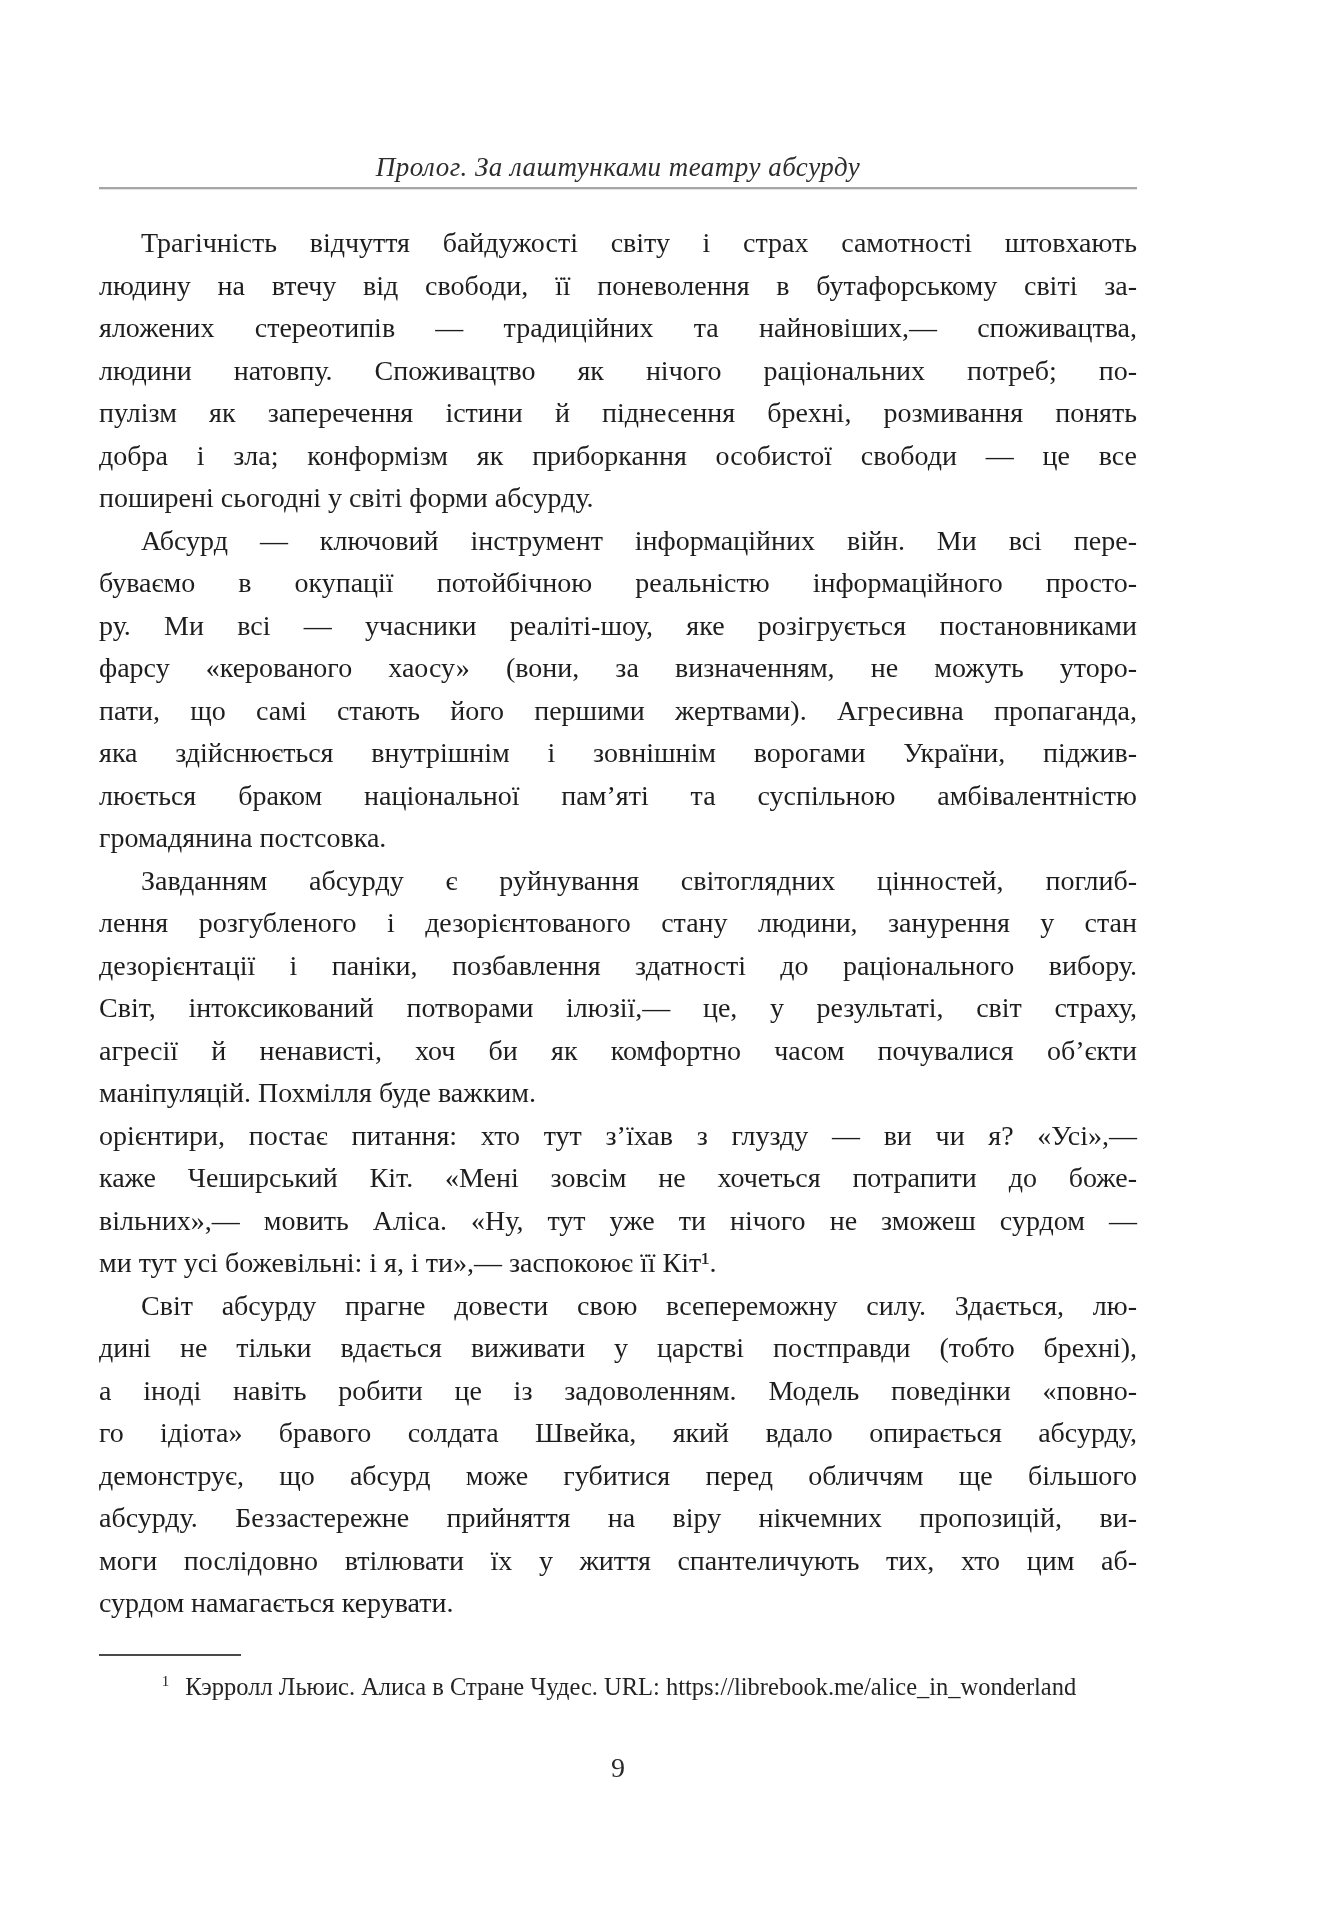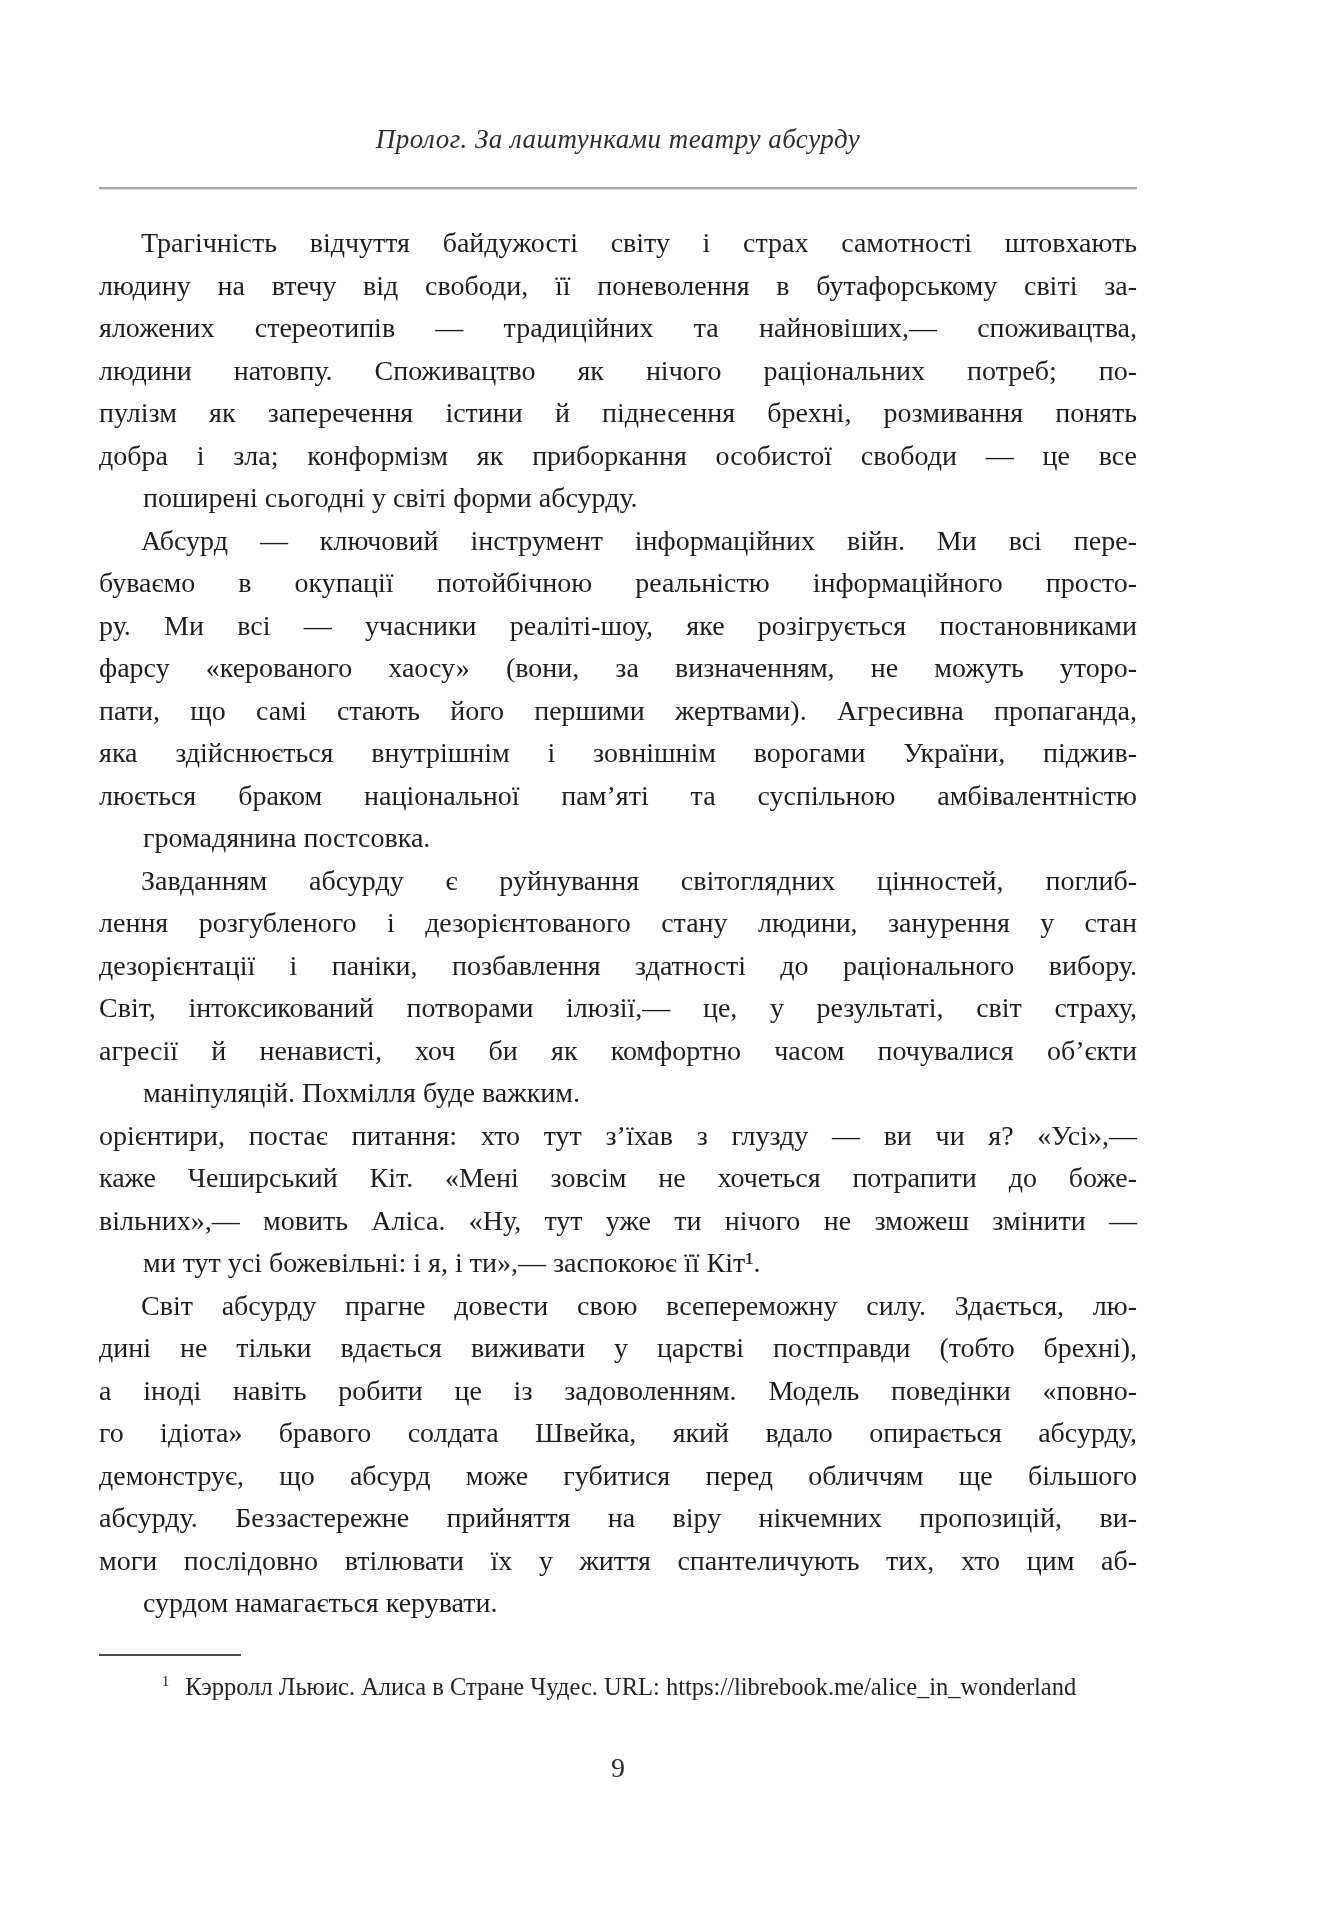--- a/index.html
+++ b/index.html
@@ -13,21 +13,21 @@
   }
   .page {
     position: absolute; inset: 0;
     background: var(--page-bg, #ffffff);
   }
   .column {
     position: absolute;
     left: 99px; width: 1038px;
   }
   .running-header {
-    top: 124px;
+    top: 152px;
     text-align: center;
     font-style: italic;
     font-size: 27px;
     letter-spacing: 0.5px;
     color: #2e2e2e;
   }
   .header-rule {
     top: 187px;
     height: 2px;
     background: var(--rule-color, #a6a6a6);
@@ -44,21 +44,20 @@
     text-align: justify;
     text-align-last: justify;
     overflow: visible;
     white-space: nowrap;
     font-family: Liberation Serif, serif;
   }
   .body-line.first { text-indent: 42px; }
   .body-line.last {
     text-align: left;
     text-align-last: left;
-    margin-left: 44px;
   }
   .footnote-rule {
     top: 1654px;
     width: 142px;
     height: 2px;
     background: #4a4a4a;
   }
   .footnote {
     top: 1664px;
     font-size: 24.5px;
@@ -111,21 +110,21 @@
         <div class="body-line first">Завданням абсурду є руйнування світоглядних цінностей, поглиб-</div>
         <div class="body-line">лення розгубленого і дезорієнтованого стану людини, занурення у стан</div>
         <div class="body-line">дезорієнтації і паніки, позбавлення здатності до раціонального вибору.</div>
         <div class="body-line">Світ, інтоксикований потворами ілюзії,— це, у результаті, світ страху,</div>
         <div class="body-line">агресії й ненависті, хоч би як комфортно часом почувалися об’єкти</div>
         <div class="body-line last">маніпуляцій. Похмілля буде важким.</div>
       </div>
       <div class="paragraph">
         <div class="body-line">орієнтири, постає питання: хто тут з’їхав з глузду — ви чи я? «Усі»,—</div>
         <div class="body-line">каже Чеширський Кіт. «Мені зовсім не хочеться потрапити до боже-</div>
-        <div class="body-line">вільних»,— мовить Аліса. «Ну, тут уже ти нічого не зможеш змінити —</div>
+        <div class="body-line">вільних»,— мовить Аліса. «Ну, тут уже ти нічого не зможеш сурдом —</div>
         <div class="body-line last">ми тут усі божевільні: і я, і ти»,— заспокоює її Кіт¹.</div>
       </div>
       <div class="paragraph">
         <div class="body-line first">Світ абсурду прагне довести свою всепереможну силу. Здається, лю-</div>
         <div class="body-line">дині не тільки вдається виживати у царстві постправди (тобто брехні),</div>
         <div class="body-line">а іноді навіть робити це із задоволенням. Модель поведінки «повно-</div>
         <div class="body-line">го ідіота» бравого солдата Швейка, який вдало опирається абсурду,</div>
         <div class="body-line">демонструє, що абсурд може губитися перед обличчям ще більшого</div>
         <div class="body-line">абсурду. Беззастережне прийняття на віру нікчемних пропозицій, ви-</div>
         <div class="body-line">моги послідовно втілювати їх у життя спантеличують тих, хто цим аб-</div>

